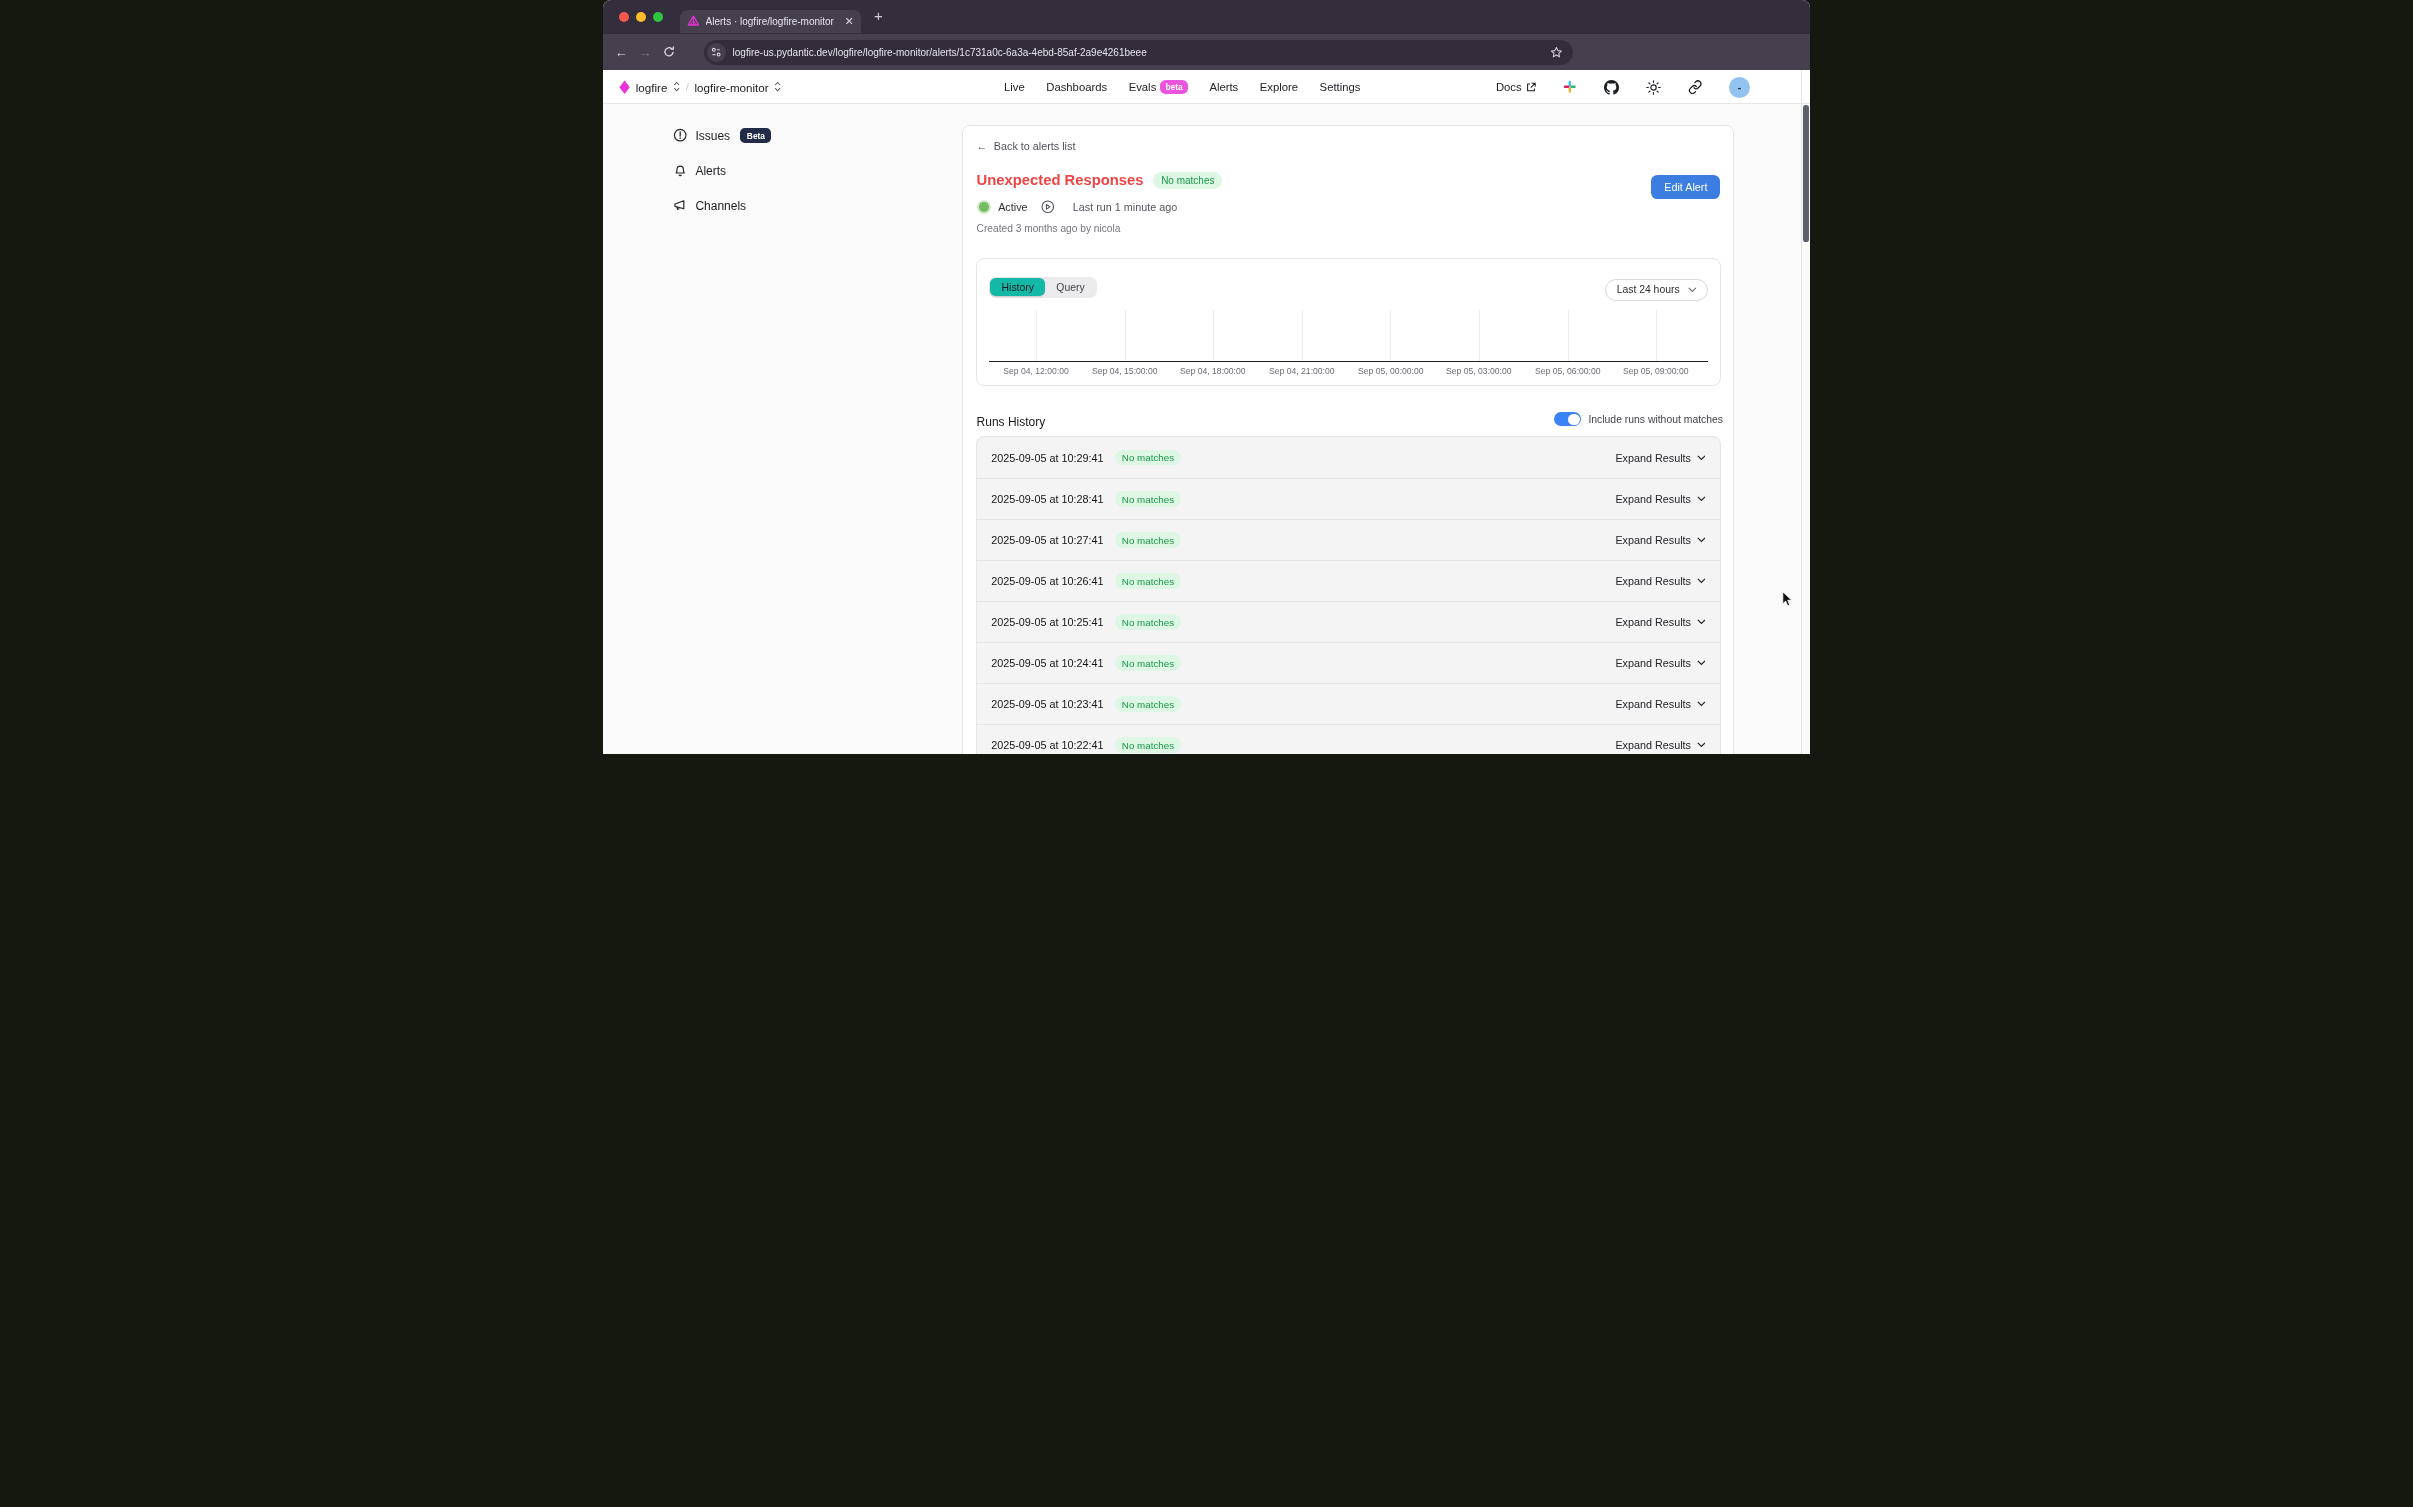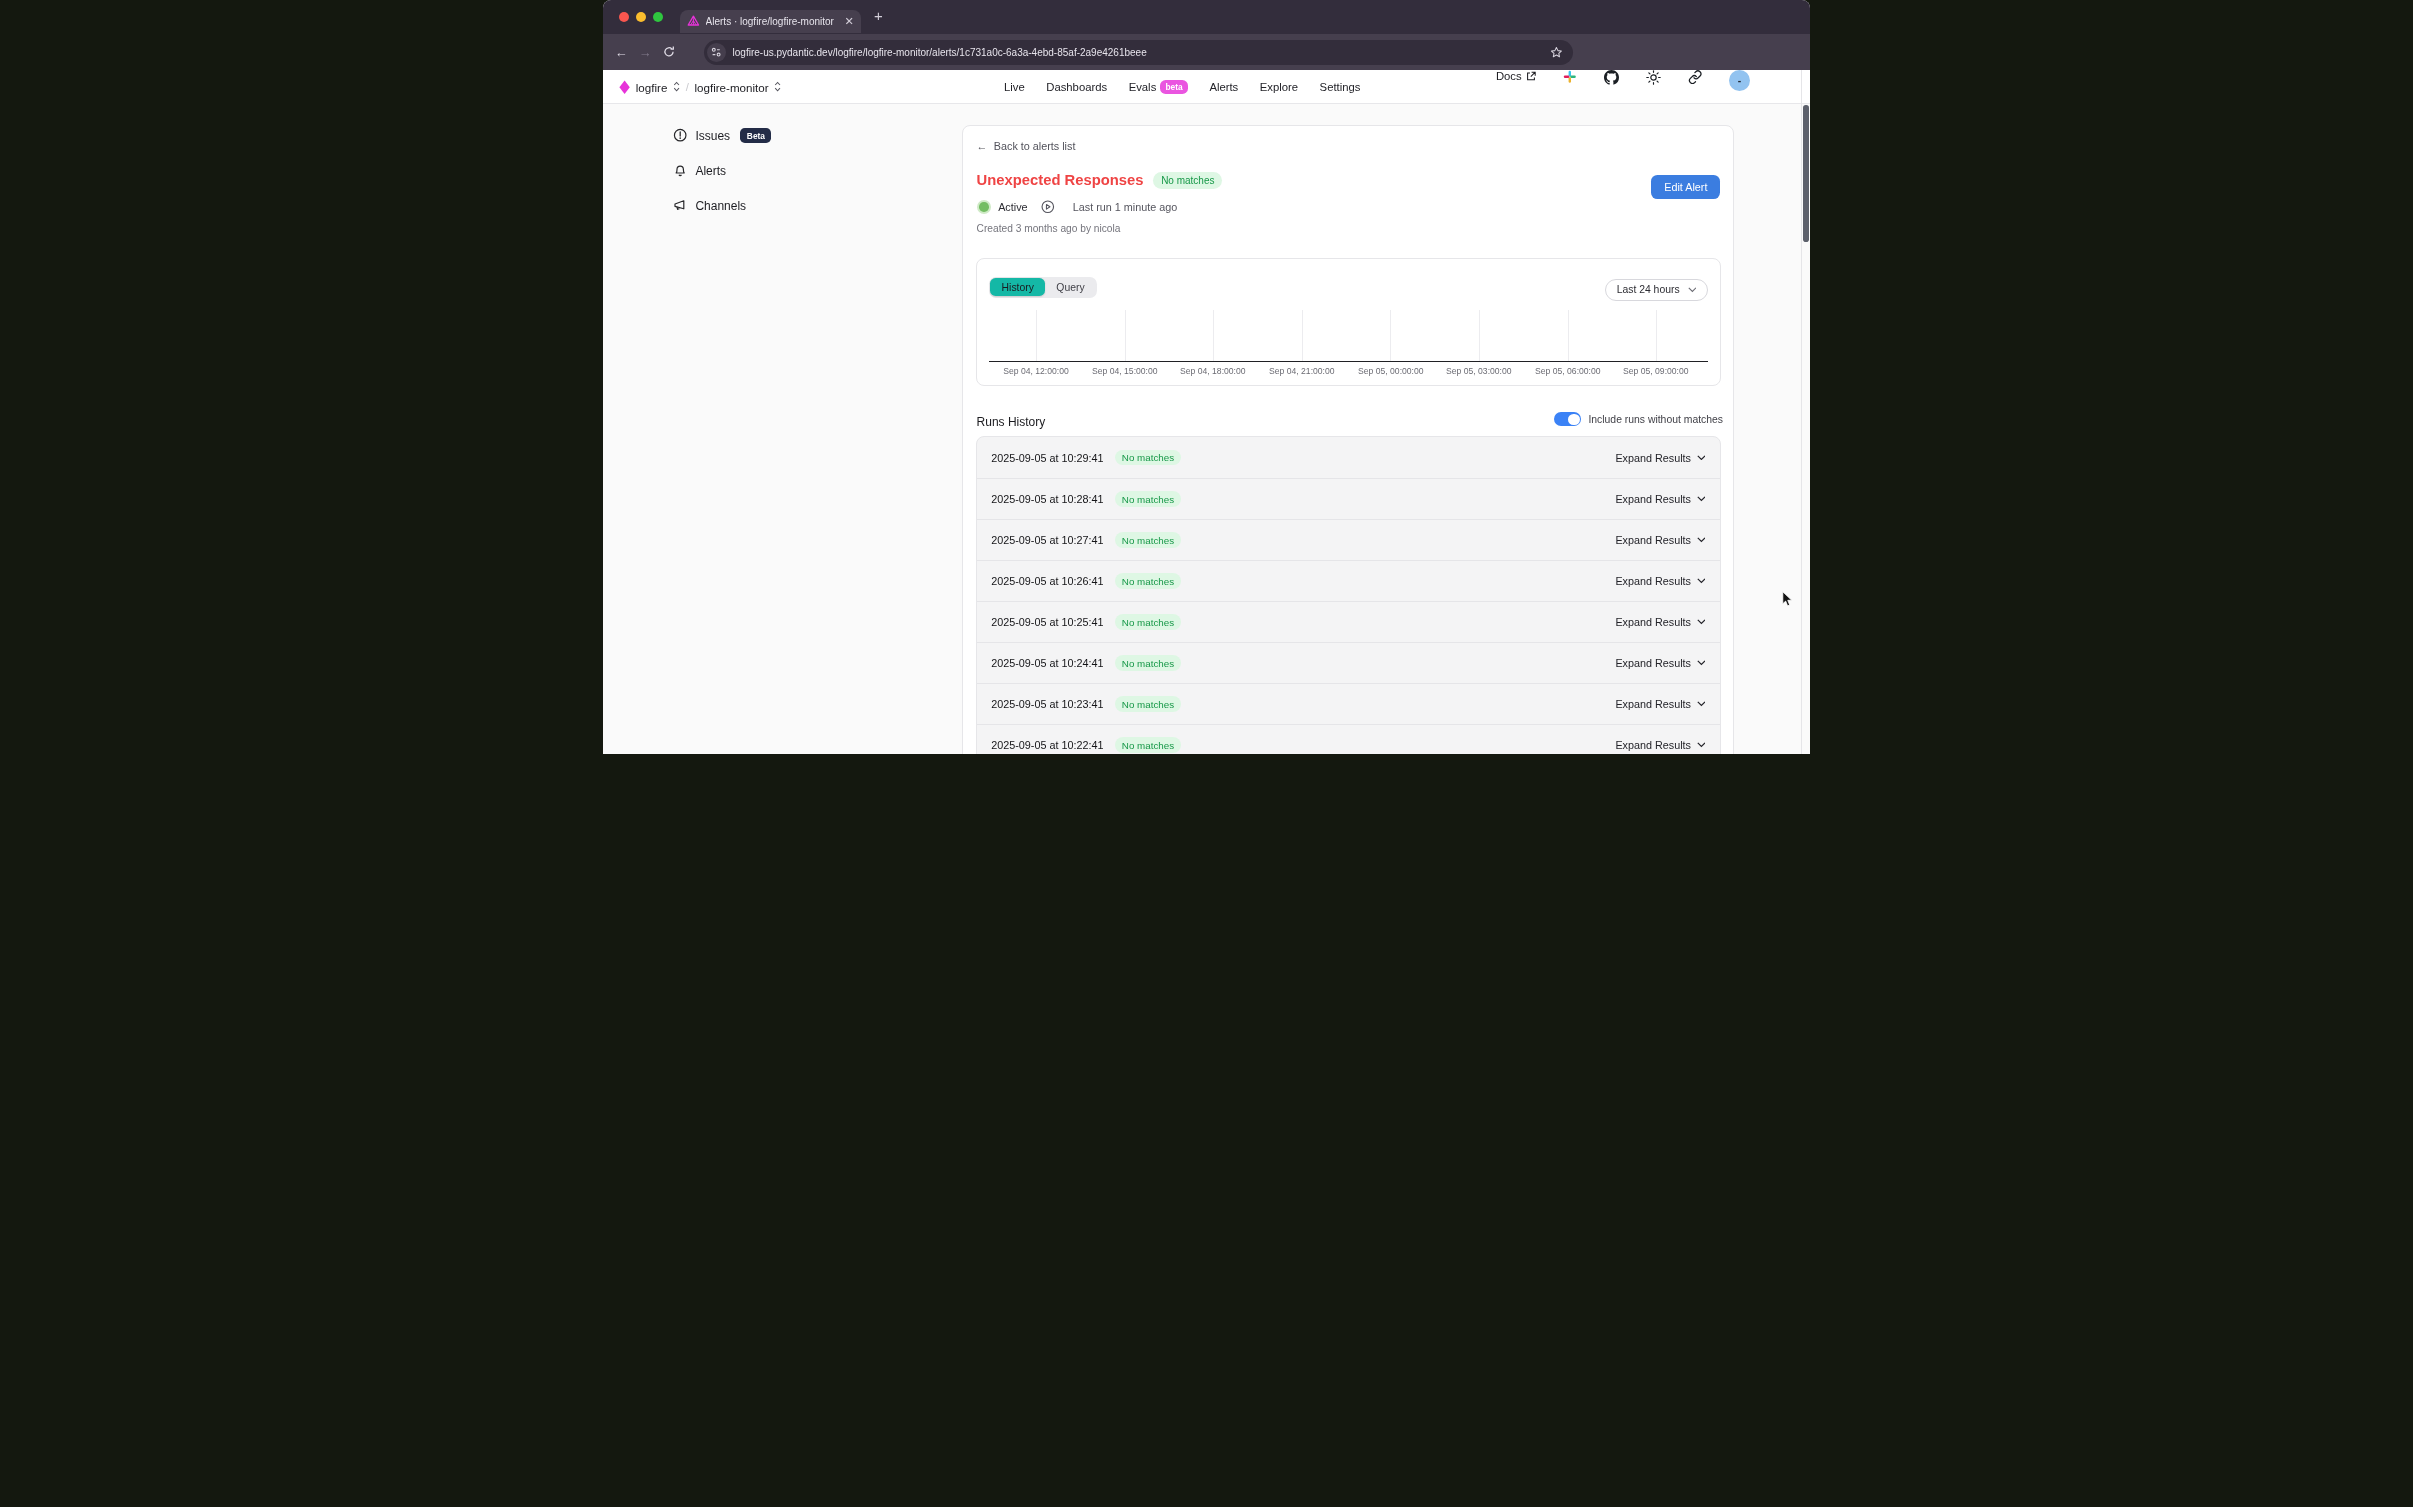--- a/index.html
+++ b/index.html
@@ -29,21 +29,21 @@
   
   .apphead{position:absolute;left:0;top:70px;right:0;height:34px;background:#fff;
            border-bottom:0.8px solid #e7e7ea;}
   .crumb{position:absolute;left:16px;top:0;height:34px;display:flex;align-items:center;gap:5.6px;}
   .crumb-label{font-size:11.6px;font-weight:500;color:#1c1c21;}
   .crumb-sep{color:#c9c9ce;font-size:11.2px;}
   .mainnav{position:absolute;left:401px;top:0;height:34px;display:flex;align-items:center;gap:21.5px;}
   .nav-item{display:flex;align-items:center;gap:4px;font-size:11.3px;color:#232329;}
   .beta-pill{background:#ea55e0;color:#fff;font-size:8.4px;font-weight:600;
              border-radius:5.6px;padding:2px 5.2px;}
-  .headright{position:absolute;right:60px;top:0;height:34px;display:flex;align-items:flex-start;gap:27px;}
+  .headright{position:absolute;right:60px;top:0;height:34px;display:flex;align-items:center;gap:27px;}
   .docs{display:flex;align-items:center;gap:4px;font-size:11.3px;color:#1c1c21;}
   .avatar{width:21px;height:21px;border-radius:50%;background:#92c3f0;color:#222a35;
           display:flex;align-items:center;justify-content:center;font-size:10.4px;font-weight:600;}
   
   .sidebar{position:absolute;left:70px;top:126px;display:flex;flex-direction:column;gap:16px;text-align:right;}
   .side-item{display:flex;align-items:center;gap:8px;height:19px;}
   .side-label{font-size:12px;font-weight:500;color:#1c1c21;}
   .navy-pill{background:#232c47;color:#fff;font-size:8.4px;font-weight:700;border-radius:4.8px;
              padding:2.4px 6.4px;margin-left:2.4px;}
   

